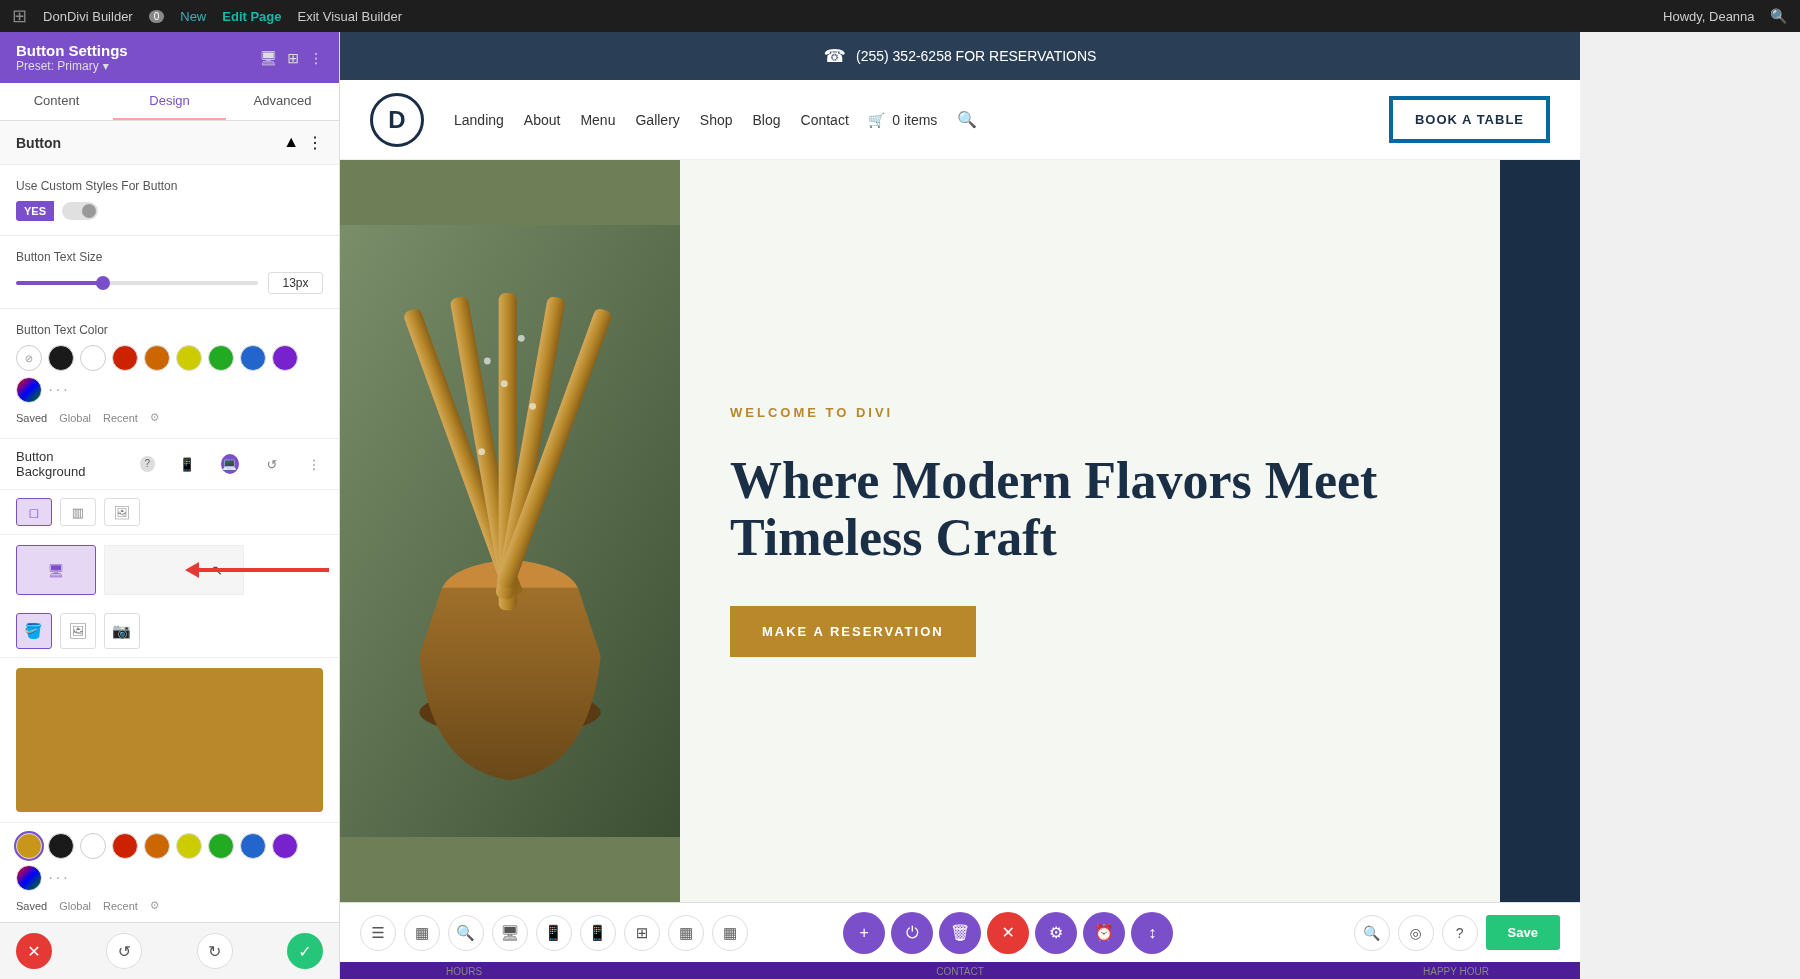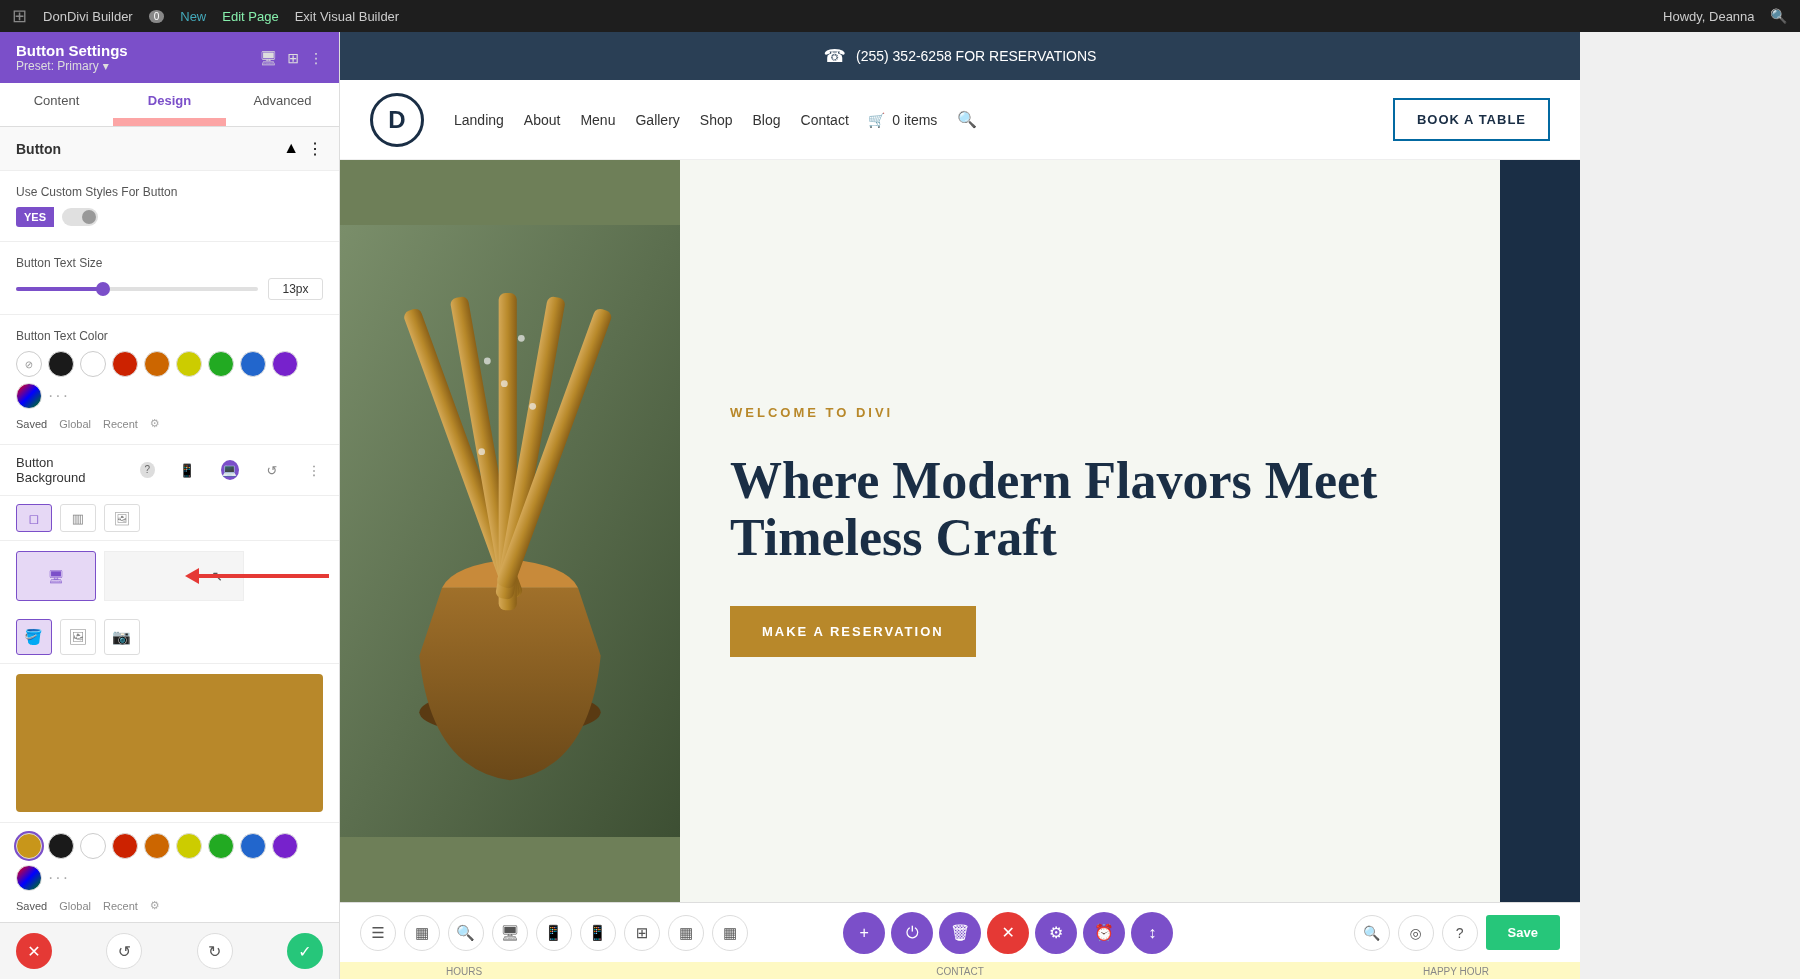--- a/index.html
+++ b/index.html
@@ -7,21 +7,21 @@
 
     
     .admin-bar {
       display: flex; align-items: center; background: #1e1e1e; color: #ccc;
       height: 32px; padding: 0 12px; gap: 16px; font-size: 13px;
     }
     .admin-bar .wp-icon { color: #888; font-size: 18px; }
     .admin-bar .admin-link { color: #ccc; font-size: 13px; }
     .admin-bar .notif-badge { background: #888; color: #fff; border-radius: 50%; font-size: 10px; padding: 1px 5px; }
     .admin-bar .new-link { color: #4ab; }
-    .admin-bar .edit-link { color: #86efac; }
+    .admin-bar .edit-link { color: #14b8a6; font-weight: bold; }
     .admin-bar .exit-link { color: #ccc; }
     .admin-bar .spacer { flex: 1; }
     .admin-bar .howdy { color: #ccc; font-size: 13px; }
     .admin-bar .search-icon-admin { color: #ccc; font-size: 14px; cursor: pointer; }
 
     
     .main-layout { display: flex; width: 1580px; height: 947px; }
 
     
     .left-panel {
@@ -36,21 +36,21 @@
     .panel-header-preset { font-size: 12px; color: #ddd; display: flex; align-items: center; gap: 4px; }
     .panel-header-icons { display: flex; gap: 10px; align-items: center; }
     .panel-header-icon { color: #ddd; font-size: 14px; cursor: pointer; }
 
     
     .panel-tabs { display: flex; border-bottom: 1px solid #ddd; background: #fff; }
     .panel-tab {
       flex: 1; text-align: center; padding: 10px 0; font-size: 13px; color: #555;
       cursor: pointer; border-bottom: 2px solid transparent;
     }
-    .panel-tab.active { color: #7b4fc9; border-bottom: 8px solid #fca5a5; font-weight: bold; }
+    .panel-tab.active { color: #7b4fc9; border-bottom: 2px solid #fca5a5; font-weight: normal; }
 
     
     .section-header {
       display: flex; align-items: center; justify-content: space-between;
       padding: 12px 16px; border-bottom: 1px solid #eee; background: #f9f9f9;
     }
     .section-title { font-size: 14px; font-weight: bold; color: #333; display: flex; align-items: center; gap: 6px; }
     .section-icons { display: flex; gap: 8px; }
 
     .field-group { padding: 14px 16px; border-bottom: 1px solid #eee; }
@@ -160,21 +160,21 @@
     .site-logo {
       width: 54px; height: 54px; border: 3px solid #1a2e45; border-radius: 50%;
       display: flex; align-items: center; justify-content: center;
       font-size: 24px; font-weight: bold; color: #1a2e45; flex-shrink: 0;
     }
     .nav-links { display: flex; gap: 20px; align-items: center; flex: 1; margin-left: 10px; }
     .nav-link { font-size: 14px; color: #333; text-decoration: none; cursor: pointer; }
     .nav-cart { display: flex; align-items: center; gap: 6px; font-size: 14px; color: #333; }
     .search-icon-nav { font-size: 16px; color: #333; cursor: pointer; }
     .book-table-btn {
-      margin-left: auto; border: 2px solid #0369a1; color: #1a2e45;
+      margin-left: auto; border: 4px solid #0369a1; color: #1a2e45;
       background: #fff; padding: 12px 22px; font-size: 13px; font-weight: bold;
       letter-spacing: 1px; cursor: pointer; white-space: nowrap;
     }
 
     
     .hero-section { display: flex; flex: 1; min-height: 0; }
     .hero-image {
       width: 340px; flex-shrink: 0; background: #6e7f58;
       display: flex; align-items: center; justify-content: center; overflow: hidden;
     }
@@ -217,21 +217,21 @@
       width: 36px; height: 36px; border-radius: 50%; border: 1px solid #ddd;
       background: #fff; display: flex; align-items: center; justify-content: center;
       font-size: 14px; color: #555; cursor: pointer;
     }
     .save-btn-bottom {
       background: #26c67a; color: #fff; border: none; padding: 10px 22px;
       font-size: 13px; font-weight: bold; border-radius: 3px; cursor: pointer;
     }
 
     
-    .bottom-labels { display: flex; justify-content: space-around; background: #fef9c3; padding: 4px 0 2px; }
+    .bottom-labels { display: flex; justify-content: space-around; background: #4c1d95; padding: 4px 0 2px; }
     .bottom-label { font-size: 10px; color: #888; text-align: center; min-width: 80px; }
 
     
     .left-panel::-webkit-scrollbar { width: 4px; }
     .left-panel::-webkit-scrollbar-thumb { background: #ddd; border-radius: 2px; }
   </style>
 </head>
 <body>
 
 <div class="admin-bar">

